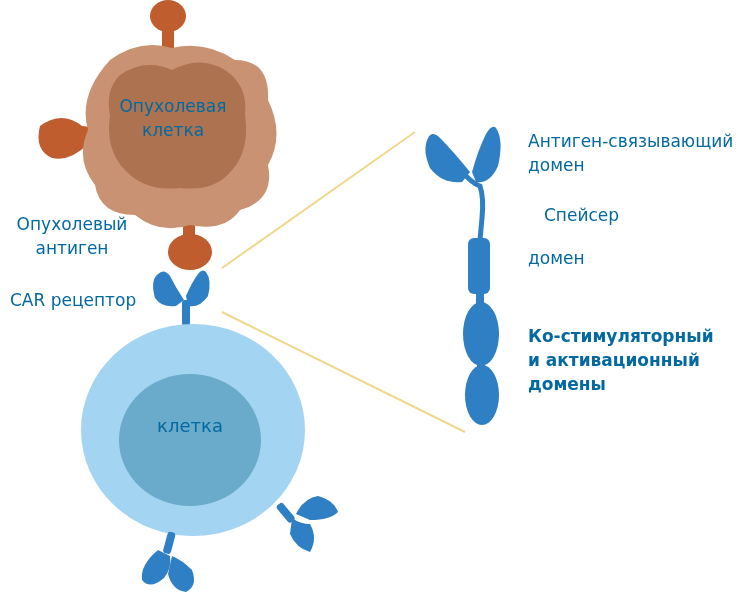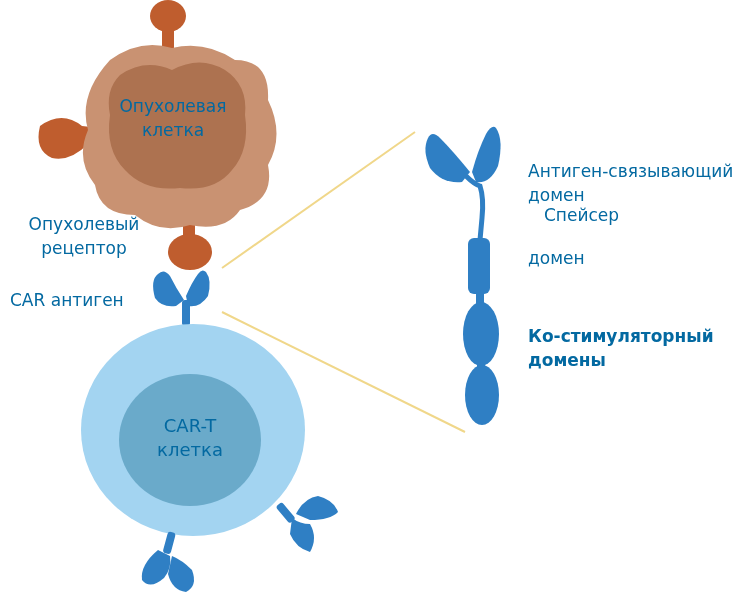--- a/index.html
+++ b/index.html
@@ -65,34 +65,34 @@
     <ellipse cx="482" cy="395" rx="17" ry="30"></ellipse>
   </g>
 </svg>
 
 <div class="lbl c" style="left:108px;top:94px;width:130px;">
   <div>Опухолевая</div>
   <div>клетка</div>
 </div>
 
 <div class="lbl c" style="left:130px;top:414px;width:120px;font-size:18px;">
-  <div>CAR-T</div>
   <div>клетка</div>
 </div>
 
-<div class="lbl c" style="left:16px;top:212px;width:136px;">
+<div class="lbl c" style="left:4px;top:212px;width:136px;">
   <div>Опухолевый</div>
-  <div>рецептор</div>
+  <div>антиген</div>
 </div>
-<div class="lbl" style="left:10px;top:288px;">CAR антиген</div>
+<div class="lbl" style="left:10px;top:288px;">CAR рецептор</div>
 
-<div class="lbl" style="left:528px;top:129px;margin-top:30px;">
+<div class="lbl" style="left:528px;top:129px;">
   <div>Антиген-связывающий</div>
   <div>домен</div>
 </div>
 <div class="lbl" style="left:528px;top:203px;margin-left:16px;">Спейсер</div>
 <div class="lbl" style="left:528px;top:246px;">
   <div>домен</div>
 </div>
 <div class="lbl" style="left:528px;top:324px;font-weight:bold;">
   <div>Ко-стимуляторный</div>
+  <div>и активационный</div>
   <div>домены</div>
 </div>
 
 </body></html>

